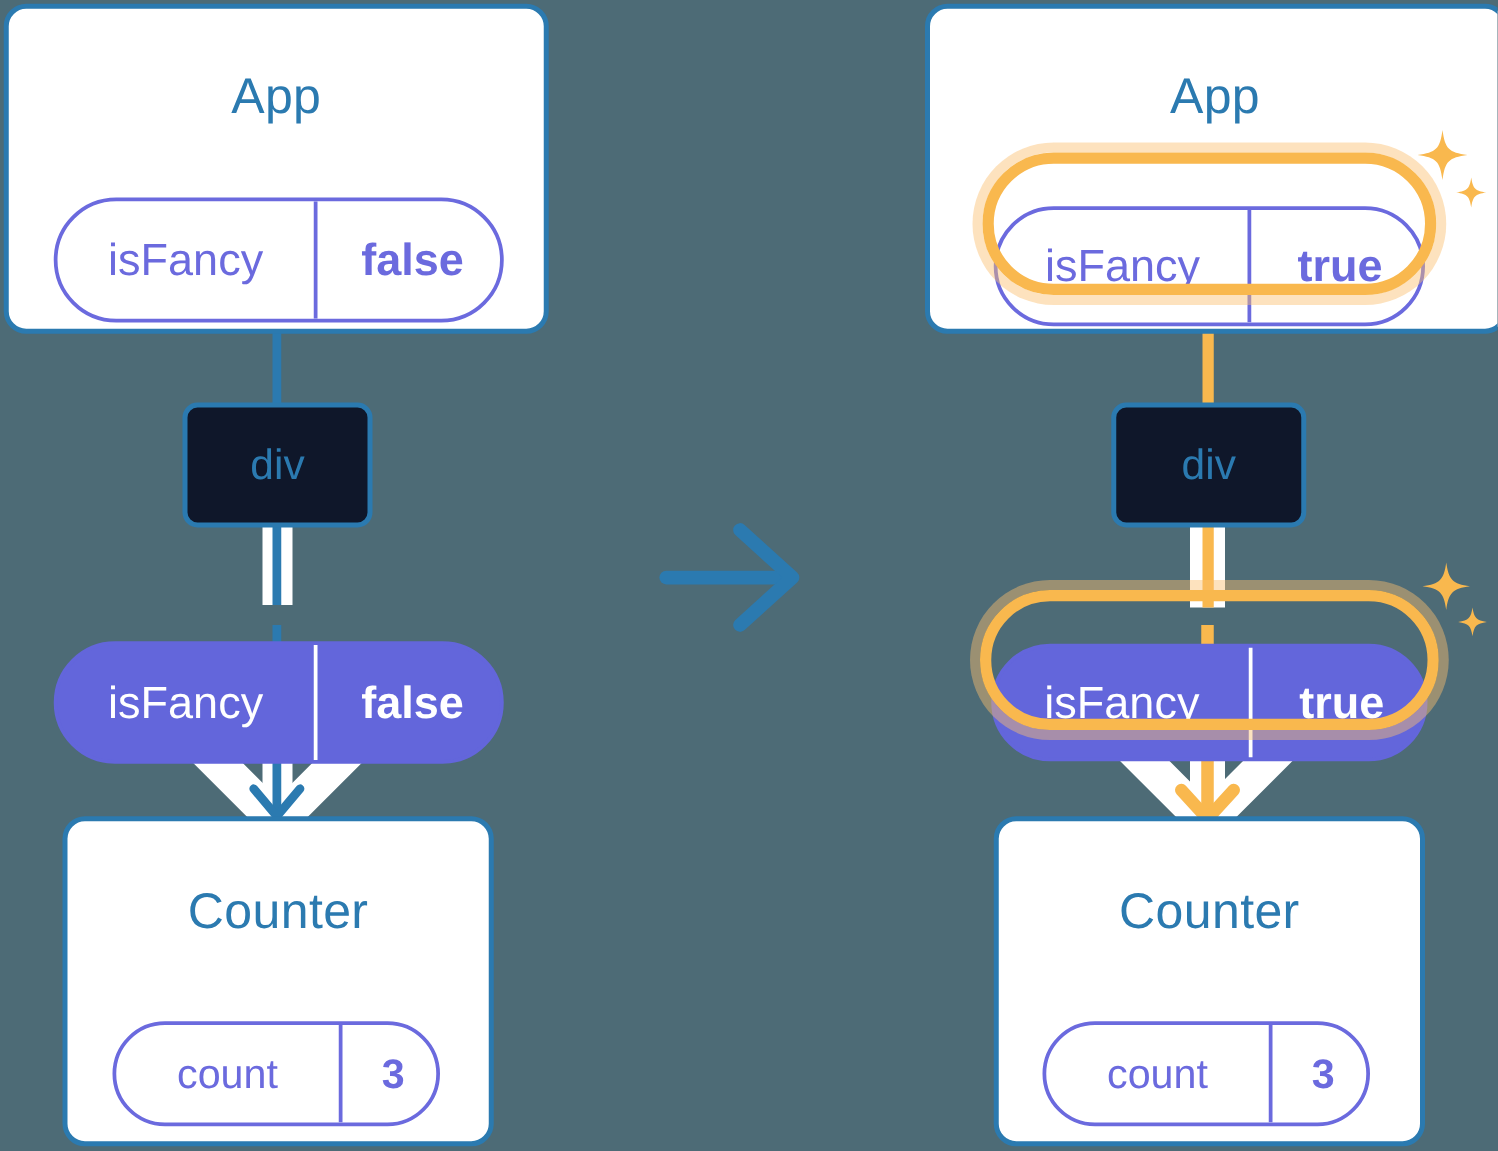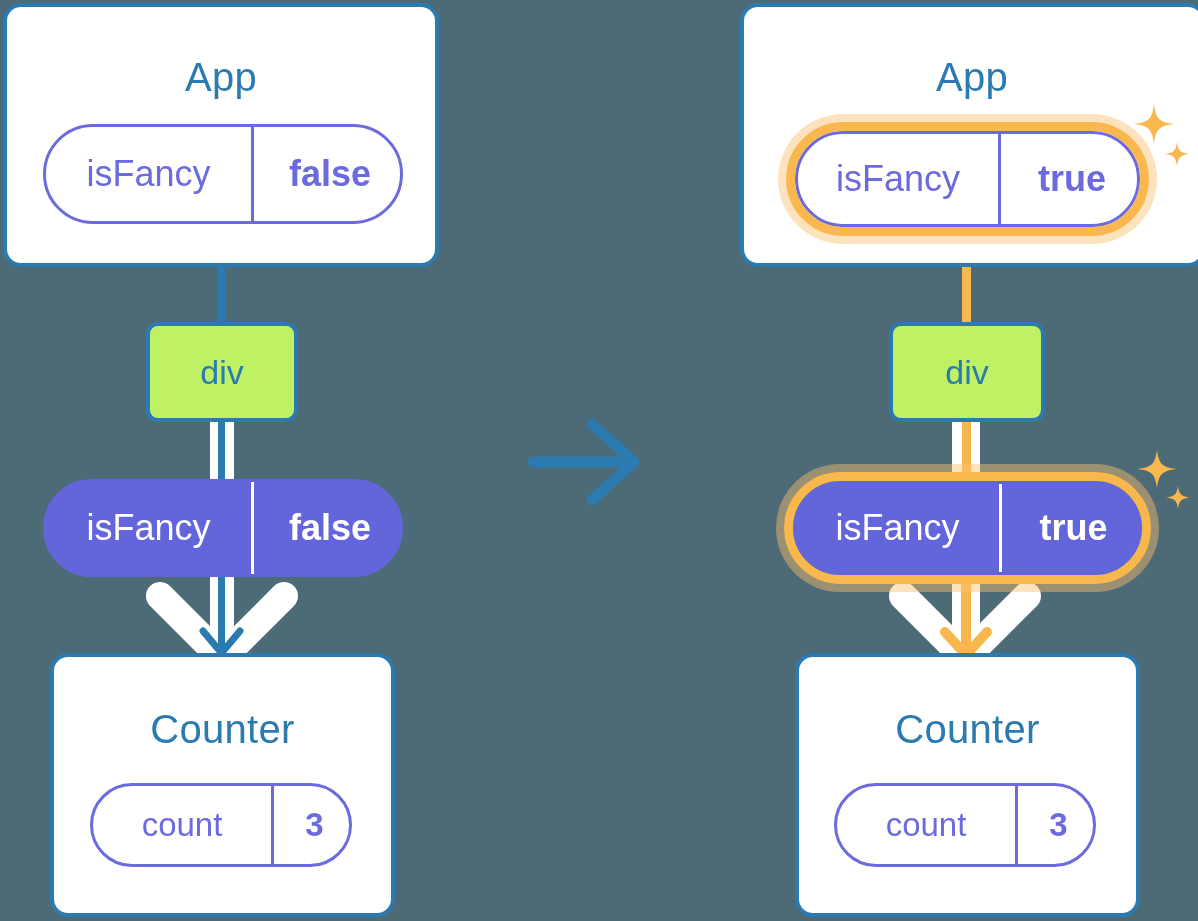--- a/index.html
+++ b/index.html
@@ -43,39 +43,40 @@
     text-align: center;
     color: #2b7ab0;
     font-size: 40px;
     font-weight: 400;
     letter-spacing: 0.3px;
   }
 
   
   .node-box {
     position: absolute;
-    background: #bef264;
+    background: #0f172a;
     border: 4px solid #2b7ab0;
     border-radius: 12px;
     box-sizing: border-box;
     display: flex;
     align-items: center;
     justify-content: center;
     color: #2b7ab0;
     font-size: 34px;
   }
 
   
   .pill {
     position: absolute;
     box-sizing: border-box;
     display: flex;
     align-items: stretch;
     border-radius: 999px;
     overflow: hidden;
+    margin-top: 34px;
   }
   .pill-outline {
     border: 3px solid #6b6ade;
     background: #ffffff;
   }
   .pill-filled {
     border: 3px solid #6366db;
     background: #6366db;
   }
   .pill .cell {

